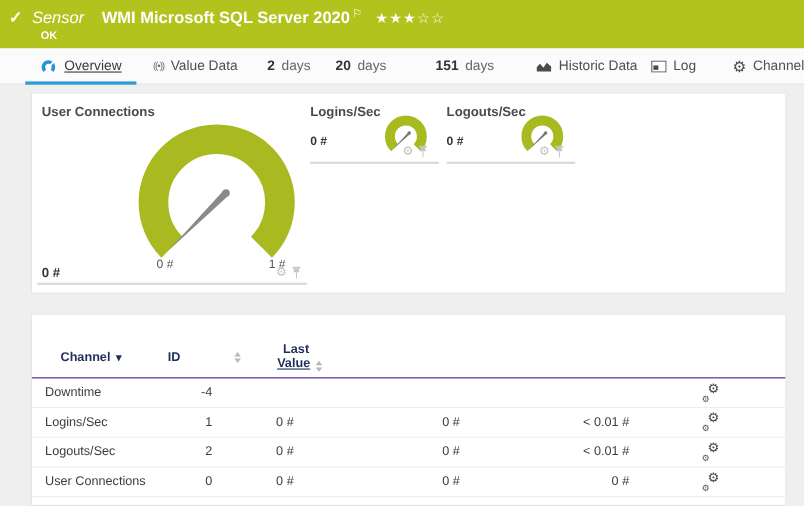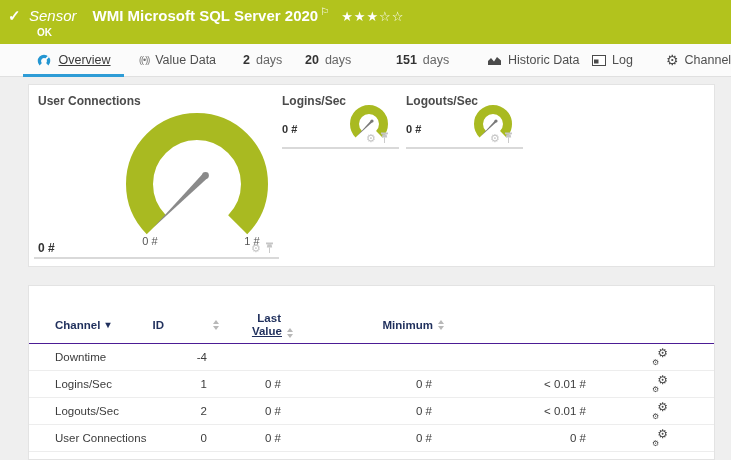--- a/index.html
+++ b/index.html
@@ -42,21 +42,21 @@
   .g-label { position:absolute; font-size:12px; font-weight:bold; color:#4b4b4b; }
   .g-value { position:absolute; font-size:12px; font-weight:bold; color:#333; }
   .g-scale { position:absolute; width:40px; text-align:center; font-size:11px; color:#555; }
   .g-underline { position:absolute; height:2px; background:#d9d9d9; }
   .g-icons { position:absolute; display:flex; align-items:flex-end; gap:4px; }
   .mini-gear { font-size:11px; color:#c4c4c4; line-height:11px; }
   .pin-svg { display:block; }
 
   
   .t-head { margin-top:20px; height:38px; display:flex; align-items:center; padding-left:26px; font-size:11.5px; font-weight:bold; color:#1f2f5c; border-bottom:1px solid #4c1d95; }
-  .t-row { height:27px; display:flex; align-items:center; padding-left:26px; font-size:11.5px; color:#3c3c3c; border-bottom:1px solid #ededed; }
+  .t-row { height:27px; display:flex; align-items:center; padding-left:12px; font-size:11.5px; color:#3c3c3c; border-bottom:1px solid #ededed; }
   .c-channel { width:114px; text-align:left; display:flex; align-items:center; }
   .c-id { width:38px; text-align:right; justify-content:flex-end;gap:44px; }
   .c-last { width:74px; text-align:right; }
   .c-min { width:151px; text-align:right; }
   .c-max { width:154px; text-align:right; }
   .c-set { flex:1; display:flex; align-items:center; }
   .h-cell { display:flex; align-items:center; justify-content:flex-end; }
   .h-left { justify-content:flex-start; }
   .caret { font-size:10px; margin-left:5px; color:#1f2f5c; }
   .sort-arrows { display:inline-flex; flex-direction:column; gap:2px; margin-left:5px; margin-right:-12px; }
@@ -197,27 +197,20 @@
         <span>Last</span>
         <span class="row2">
           <span>Value</span>
           <span class="sort-arrows">
               <span class="arr-up"></span>
               <span class="arr-down"></span>
             </span>
         </span>
       </span>
     </div>
-    <div class="c-min h-cell">
-      <span>Minimum</span>
-      <span class="sort-arrows">
-          <span class="arr-up"></span>
-          <span class="arr-down"></span>
-        </span>
-    </div>
     <div class="c-set"></div>
   </div>
 
   <div class="t-row">
     <div class="c-channel">Downtime</div>
     <div class="c-id">-4</div>
     <div class="c-last"></div>
     <div class="c-min"></div>
     <div class="c-max"></div>
     <div class="c-set">

